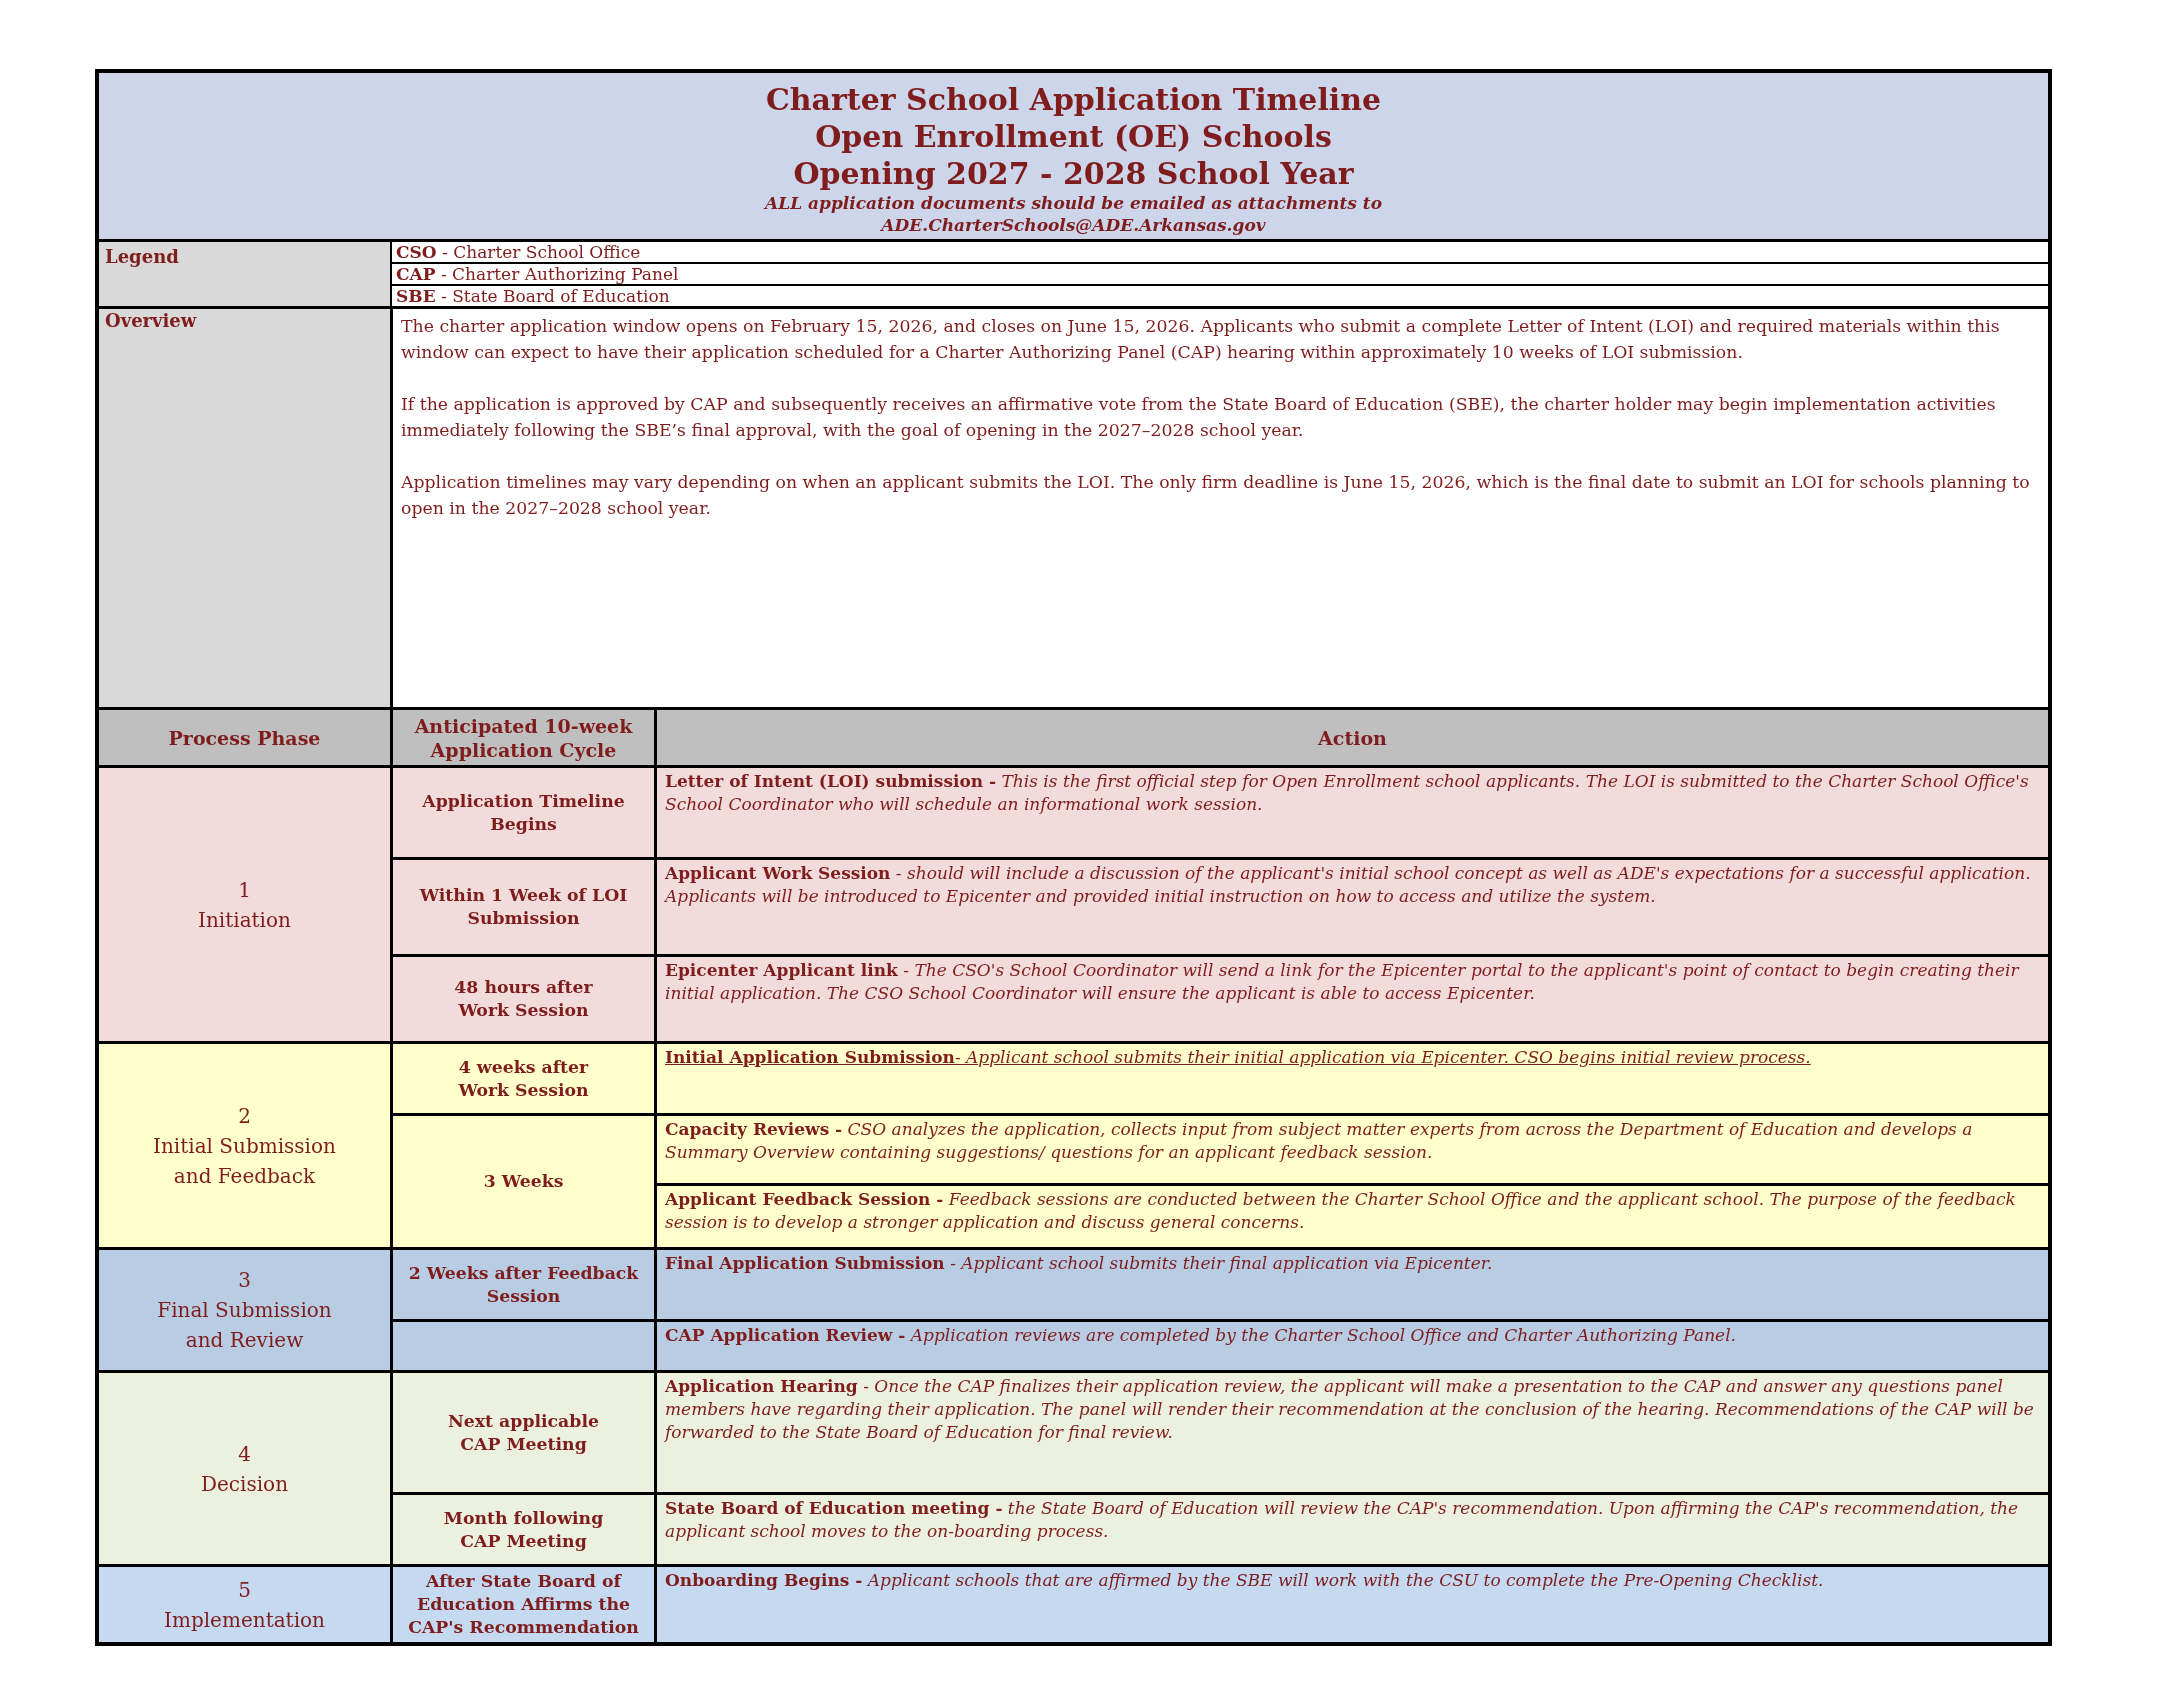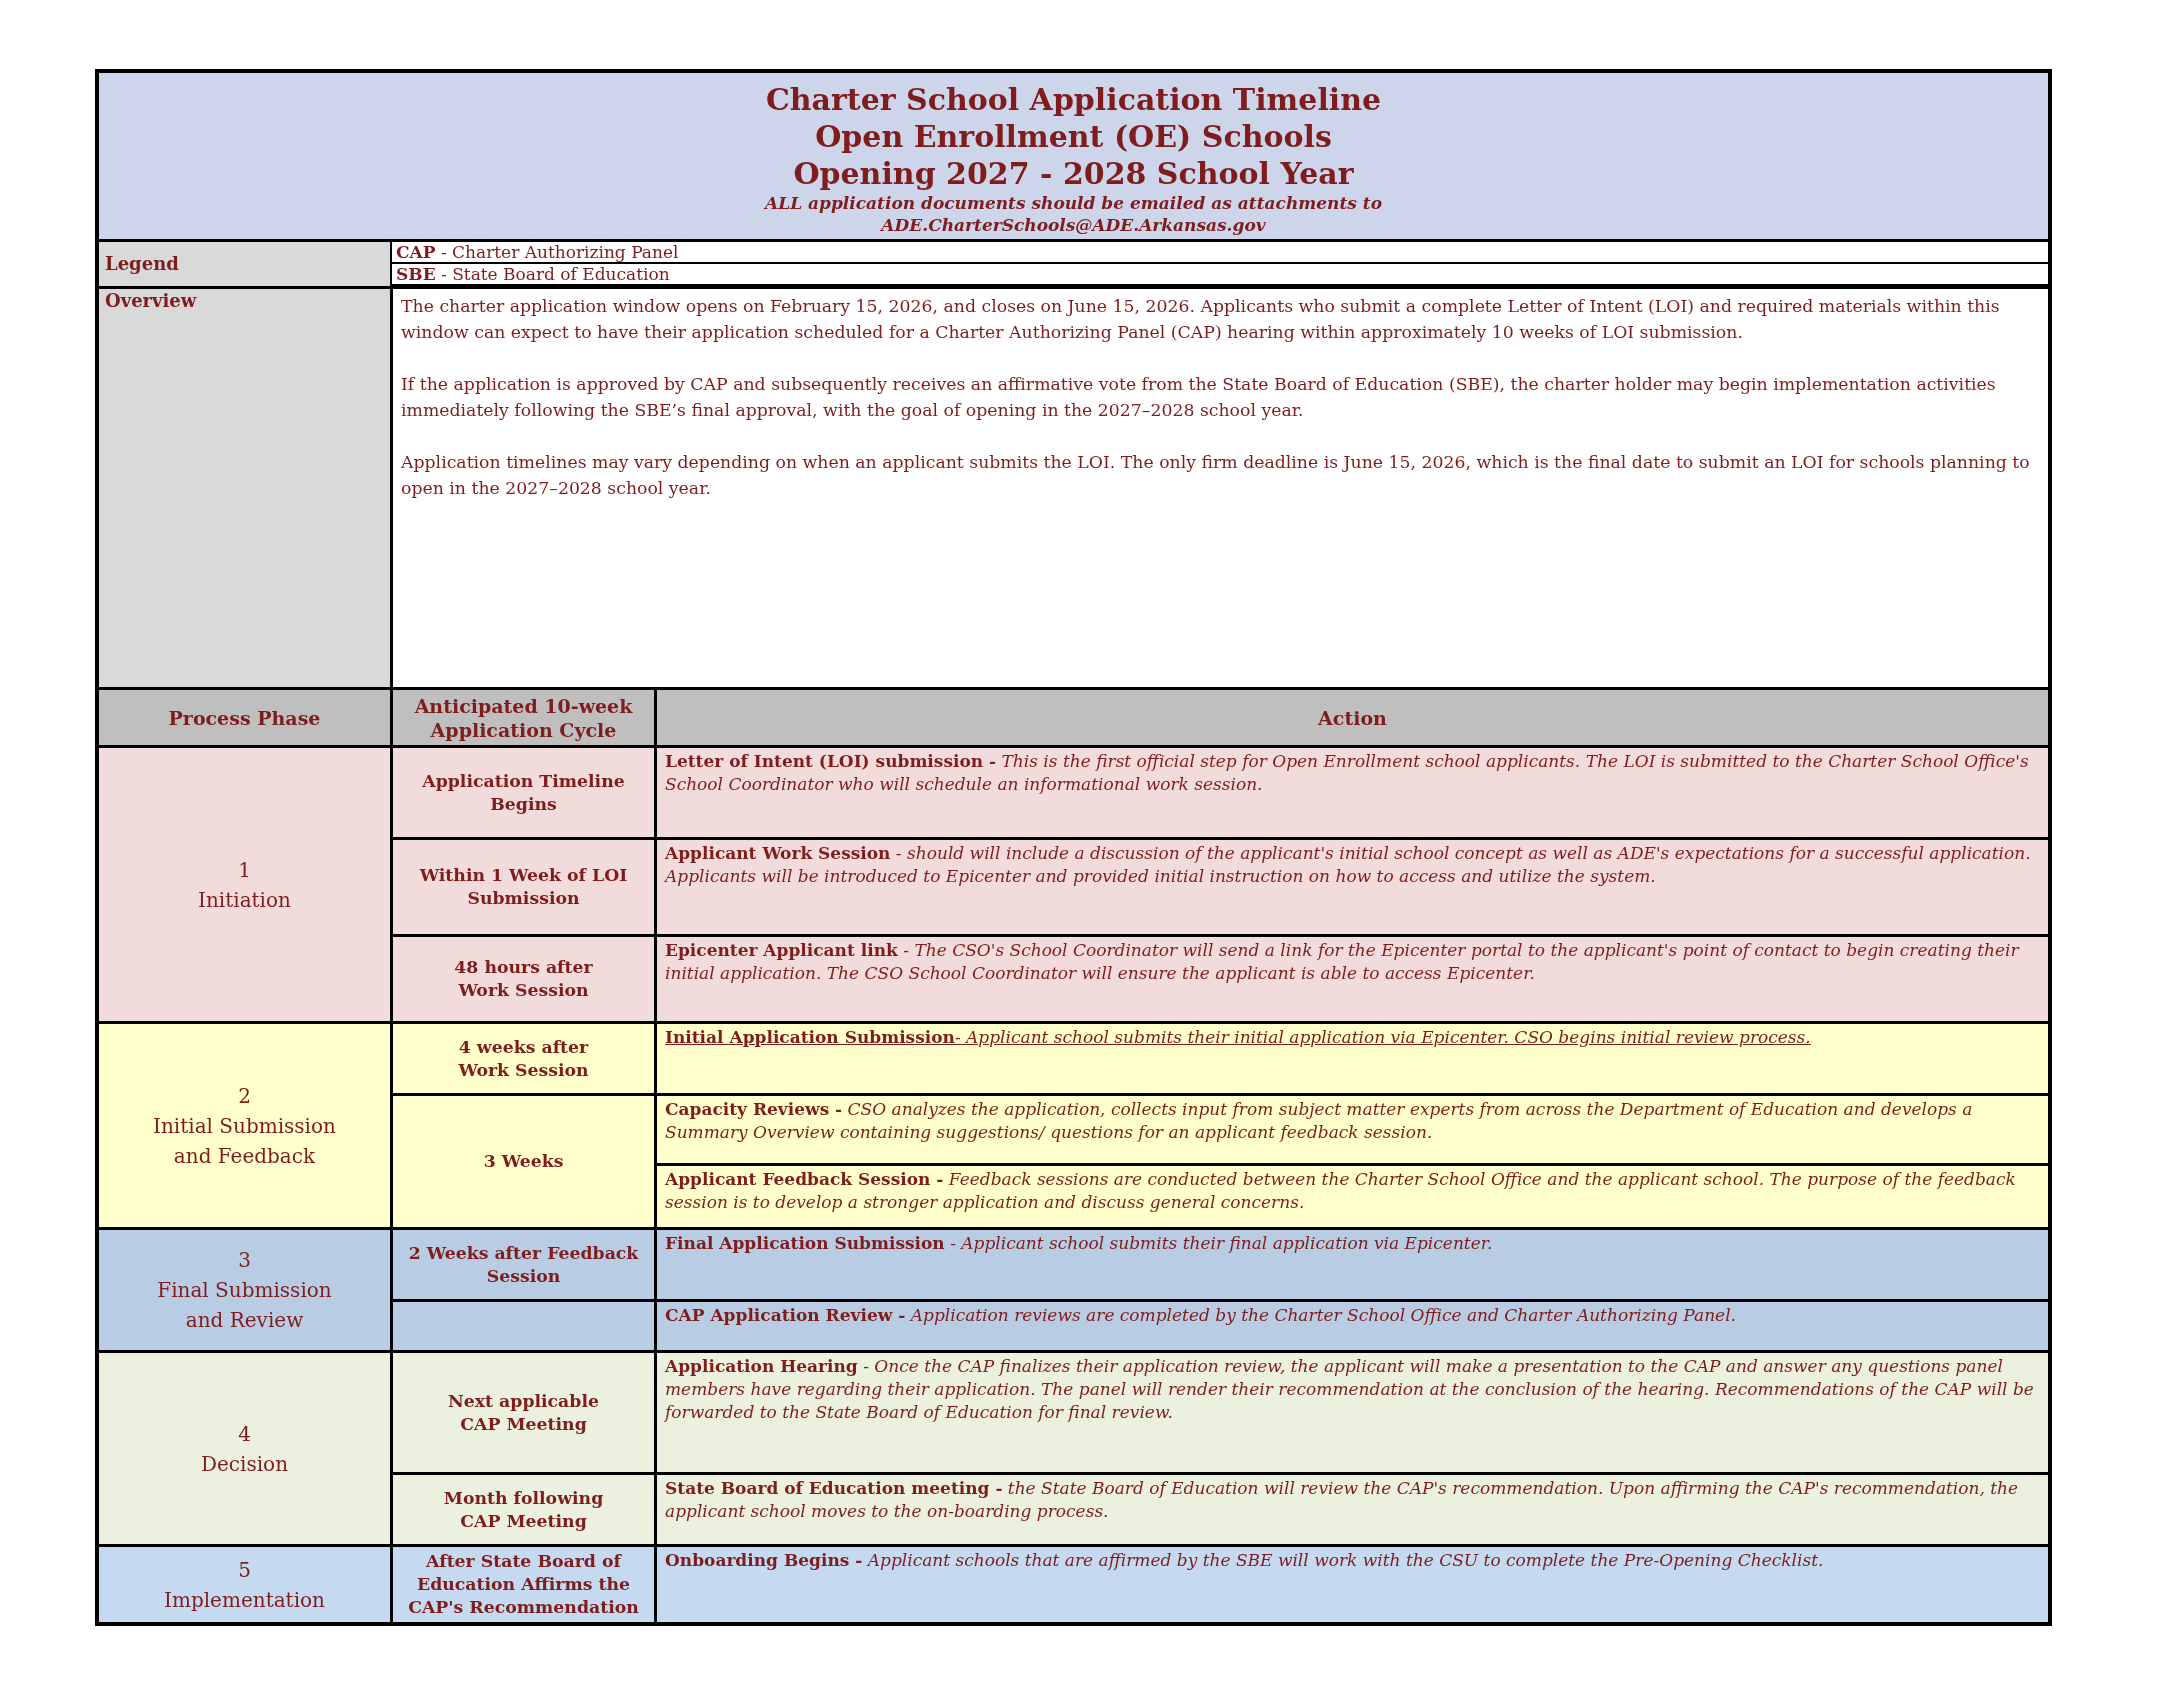--- a/index.html
+++ b/index.html
@@ -10,21 +10,21 @@
          display:flex;flex-direction:column;gap:3px;}
 
   
   .titleband{background:#cdd5eb;height:166px;text-align:center;padding-top:8px;box-sizing:border-box;}
   .title-line{font-size:30px;font-weight:bold;line-height:37px;}
   .subtitle-line{font-size:17px;font-weight:bold;font-style:italic;line-height:22px;}
 
   
   .legendgrid{display:grid;grid-template-columns:291px 1fr;gap:2px;background:#000;}
   .legend-label{grid-row:1/4;background:#d9d9d9;font-size:18px;font-weight:bold;
-                padding:11px 6px;box-sizing:border-box;}
+                padding:4px 6px;box-sizing:border-box;}
   .legend-item{background:#ffffff;font-size:17px;line-height:18px;height:18px;
                padding:1px 4px;box-sizing:content-box;white-space:nowrap;overflow:hidden;}
   .legend-item b{font-weight:bold;}
 
   
   .overviewgrid{display:grid;grid-template-columns:291px 1fr;gap:3px;background:#000;height:398px;}
   .overview-label{background:#d9d9d9;font-size:18px;font-weight:bold;padding:1px 6px;box-sizing:border-box;}
   .overview-content{background:#ffffff;font-size:17.3px;line-height:26px;
                     padding:4px 10px 0 8px;box-sizing:border-box;}
   .overview-content .para{margin:0 0 26px 0;}
@@ -66,20 +66,21 @@
     <div class="titleband">
       <div class="title-line">Charter School Application Timeline</div>
       <div class="title-line">Open Enrollment (OE) Schools</div>
       <div class="title-line">Opening 2027 - 2028 School Year</div>
       <div class="subtitle-line">ALL application documents should be emailed as attachments to</div>
       <div class="subtitle-line">ADE.CharterSchools@ADE.Arkansas.gov</div>
     </div>
 
     <div class="legendgrid">
       <div class="legend-label">Legend</div>
+      <div class="legend-item"><b>CSO</b><span> - Charter School Office</span></div>
       <div class="legend-item"><b>CAP</b><span> - Charter Authorizing Panel</span></div>
       <div class="legend-item"><b>SBE</b><span> - State Board of Education</span></div>
     </div>
 
     <div class="overviewgrid">
       <div class="overview-label">Overview</div>
       <div class="overview-content">
         <div class="para">The charter application window opens on February 15, 2026, and closes on June 15, 2026. Applicants who submit a complete Letter of Intent (LOI) and required materials within this window can expect to have their application scheduled for a Charter Authorizing Panel (CAP) hearing within approximately 10 weeks of LOI submission.</div>
         <div class="para">If the application is approved by CAP and subsequently receives an affirmative vote from the State Board of Education (SBE), the charter holder may begin implementation activities immediately following the SBE’s final approval, with the goal of opening in the 2027–2028 school year.</div>
         <div class="para">Application timelines may vary depending on when an applicant submits the LOI. The only firm deadline is June 15, 2026, which is the final date to submit an LOI for schools planning to open in the 2027–2028 school year.</div>

